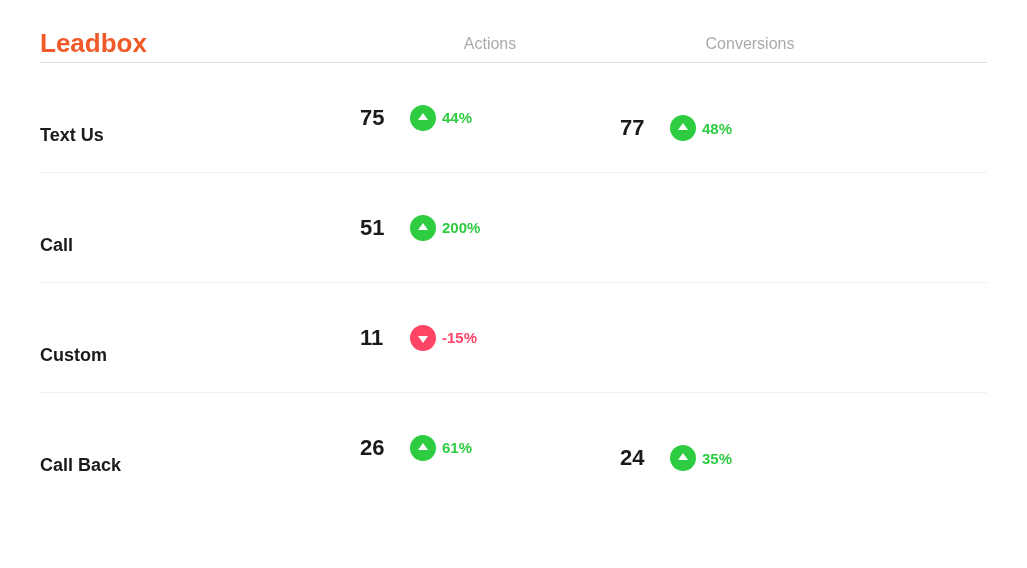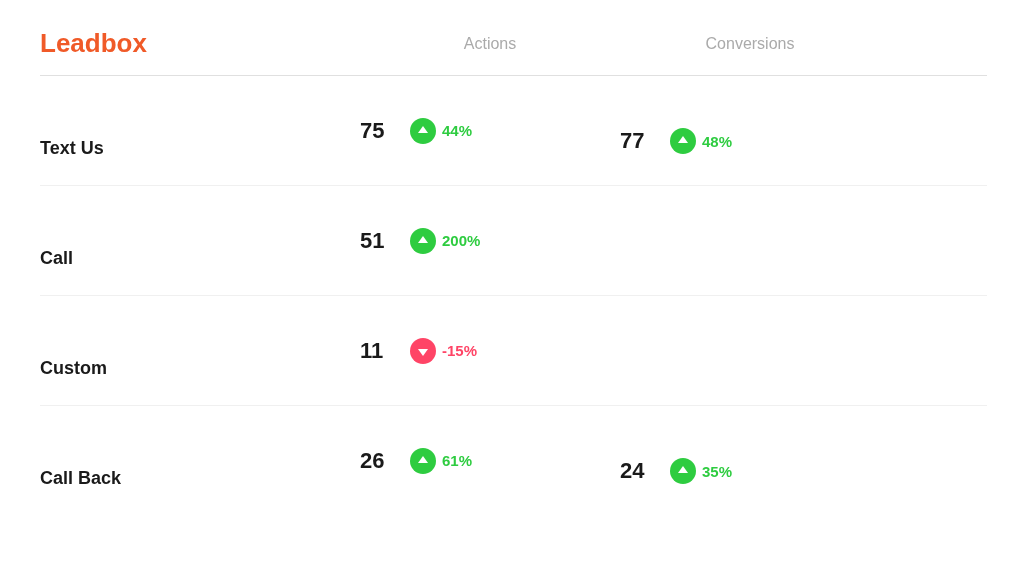--- a/index.html
+++ b/index.html
@@ -19,21 +19,21 @@
     .container {
       width: 1027px;
       height: 568px;
       background: #fff;
       padding: 28px 40px;
     }
 
     .header {
       display: flex;
       align-items: center;
-      padding-bottom: 16px;
+      padding-bottom: 3px;
       border-bottom: 1px solid #e0e0e0;
       margin-bottom: 0;
     }
 
     .brand-title {
       font-size: 26px;
       font-weight: 700;
       color: #f05a28;
       flex: 0 0 320px;
     }

